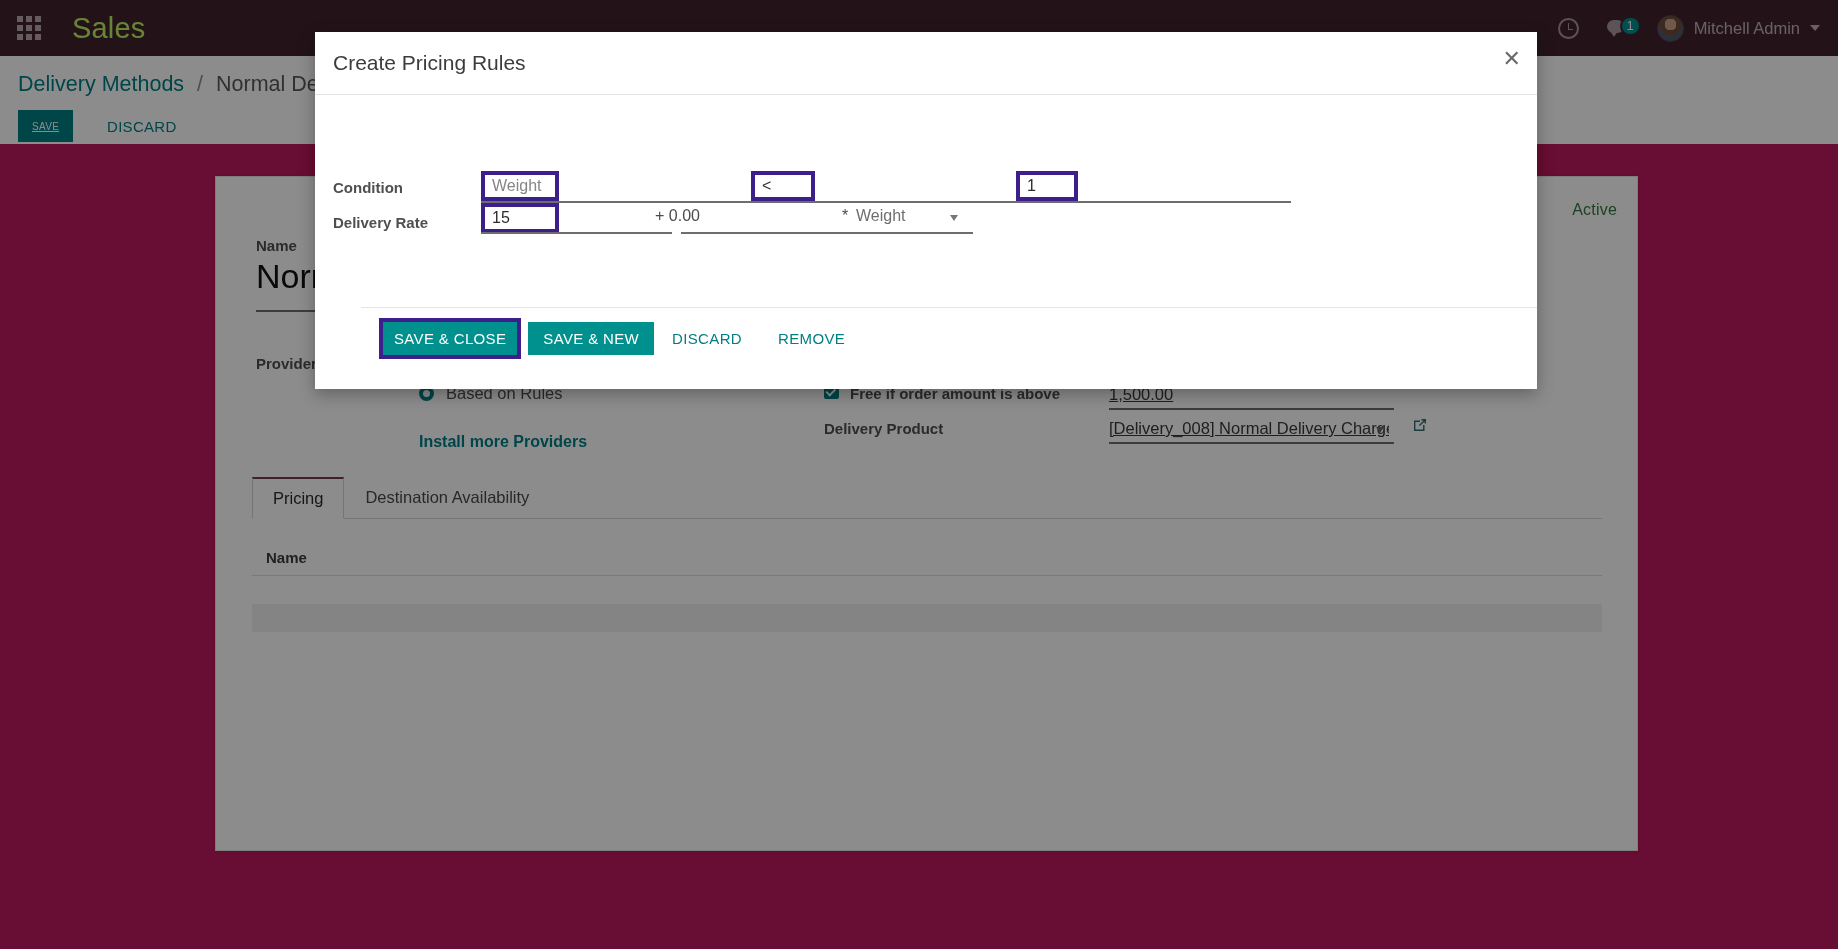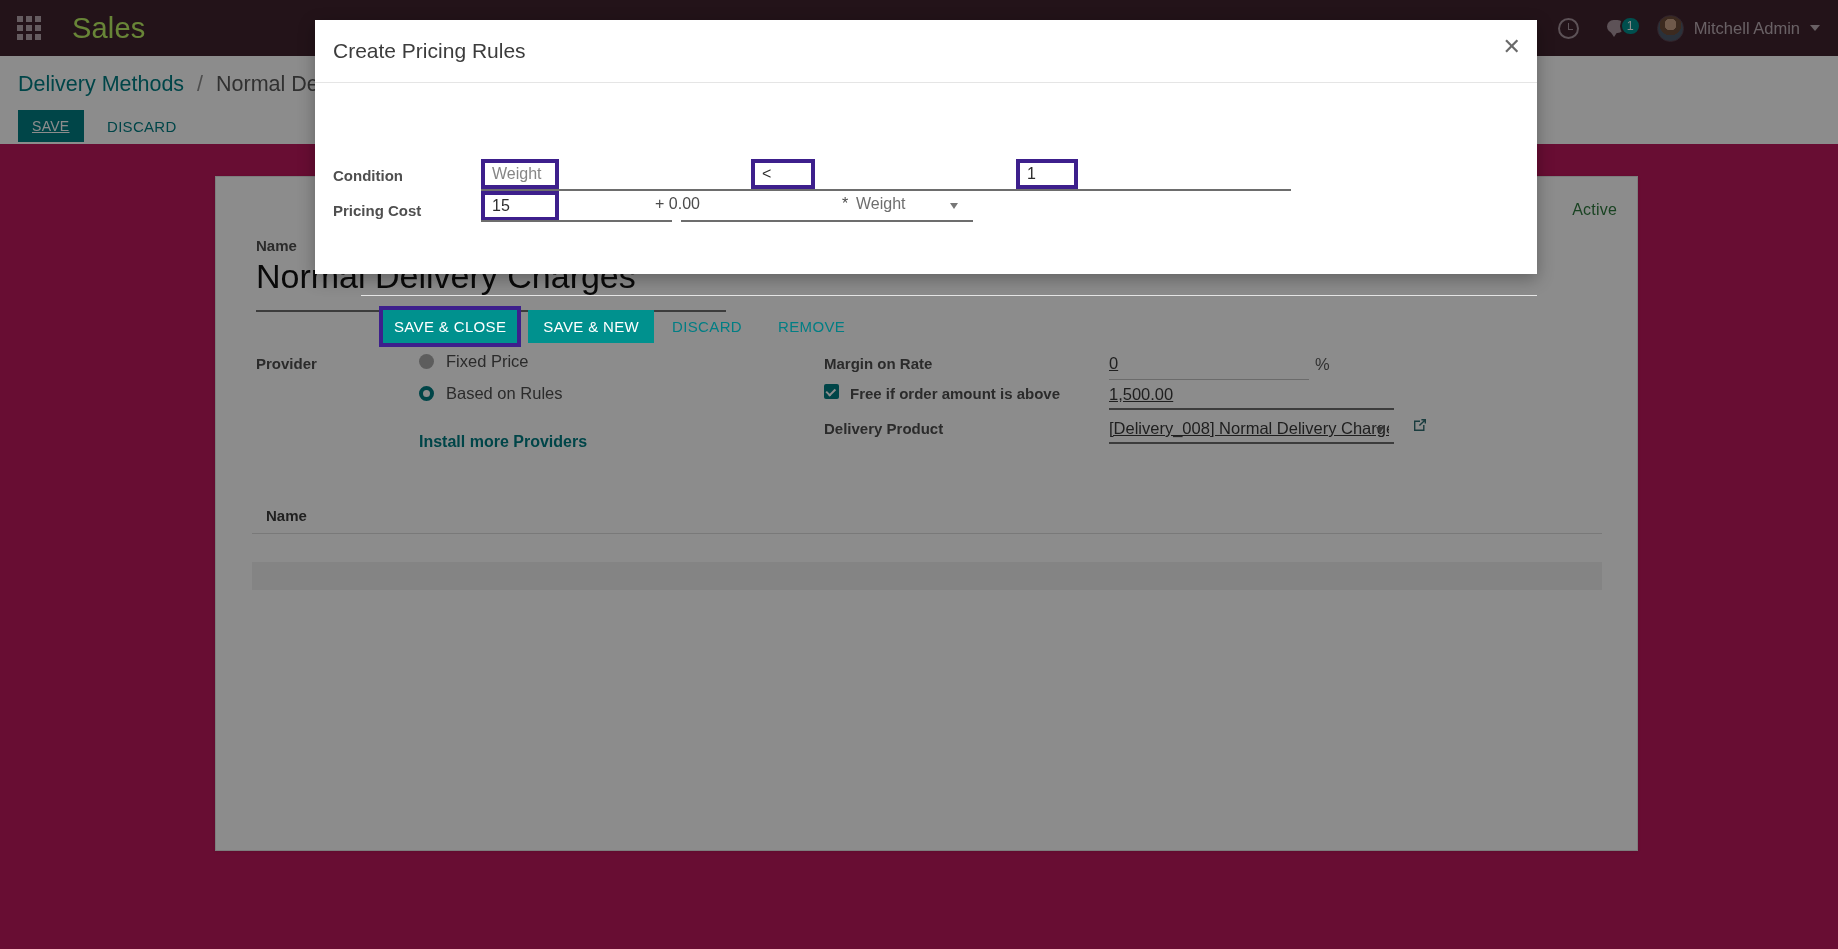--- a/index.html
+++ b/index.html
@@ -97,21 +97,21 @@
     position: absolute; left: 18px; top: 16px;
     font-size: 21.5px;
   }
   .bc-link { color: #017e84; cursor: pointer; }
   .bc-sep { color: #8d8d8d; margin: 0 7px; }
   .bc-current { color: #5a5a5a; }
   .btn-save-top {
     position: absolute; left: 18px; top: 54px;
     height: 32px; padding: 0 14px;
     background: #017e84; color: #fff;
-    font-size: 14px; letter-spacing: .3px;
+    font-size: 10px; letter-spacing: .3px;
     display: flex; align-items: center; justify-content: center;
     cursor: pointer; border: none; text-decoration: underline;
   }
   .btn-discard-top {
     position: absolute; left: 97px; top: 54px;
     height: 32px; padding: 0 10px;
     background: transparent; color: #017e84;
     font-size: 15px; letter-spacing: .3px;
     display: flex; align-items: center; cursor: pointer; border: none;
   }
@@ -232,22 +232,22 @@
   }
   .x2m-empty { height: 28px; background: #f0f0f0; margin-top: 28px; }
 
   
   .backdrop {
     position: absolute; inset: 0;
     background: rgba(0,0,0,.45);
     z-index: 20;
   }
   .modal {
-    position: absolute; left: 315px; top: 20px;
-    width: 1222px; height: 254px;
+    position: absolute; left: 315px; top: 32px;
+    width: 1222px; height: 357px;
     background: #ffffff;
     z-index: 30;
     box-shadow: 0 5px 16px rgba(0,0,0,.3);
   }
   .modal-header {
     position: relative; height: 63px;
     border-bottom: 1px solid #e5e5e5;
     display: flex; align-items: center;
   }
   .modal-title {
@@ -401,20 +401,24 @@
     <div class="rg-under u3"></div>
     <div class="sel-caret"></div>
     <div class="ext-link-ico">
       <svg width="16" height="16" viewBox="0 0 16 16">
         <path d="M2 3.5h6v1.4H3.4v7.7h7.7V8h1.4v6H2z" fill="#2f6d72"></path>
         <path d="M9.4 2H14v4.6h-1.4V4.4L7.9 9.1 6.9 8.1l4.7-4.7H9.4z" fill="#2f6d72"></path>
       </svg>
     </div>
 
     <div class="notebook">
+      <div class="tabs">
+        <div class="tab active">Pricing</div>
+        <div class="tab">Destination Availability</div>
+      </div>
       <div class="tab-body">
         <div class="x2m-head">Name</div>
         <div class="x2m-empty"></div>
       </div>
     </div>
   </div>
 </div>
 
 <div class="backdrop"></div>
 
@@ -424,21 +428,21 @@
     <div class="modal-close">✕</div>
   </div>
 
   <div class="modal-body">
     <div class="m-label ml-cond">Condition</div>
     <div class="m-under mu-cond"></div>
     <div class="hl hl-weight">Weight</div>
     <div class="hl hl-op">&lt;</div>
     <div class="hl hl-val">1</div>
 
-    <div class="m-label ml-cost">Pricing Cost</div>
+    <div class="m-label ml-cost">Delivery Rate</div>
     <div class="hl hl-cost">15</div>
     <div class="m-under mu-cost1"></div>
     <div class="m-static ms-plus"><span>+</span> <span>0.00</span></div>
     <div class="m-under mu-cost2"></div>
     <div class="m-static ms-star">*</div>
     <div class="m-static ms-wt">Weight</div>
     <div class="m-caret"></div>
     <div class="m-under mu-cost3"></div>
   </div>
 

